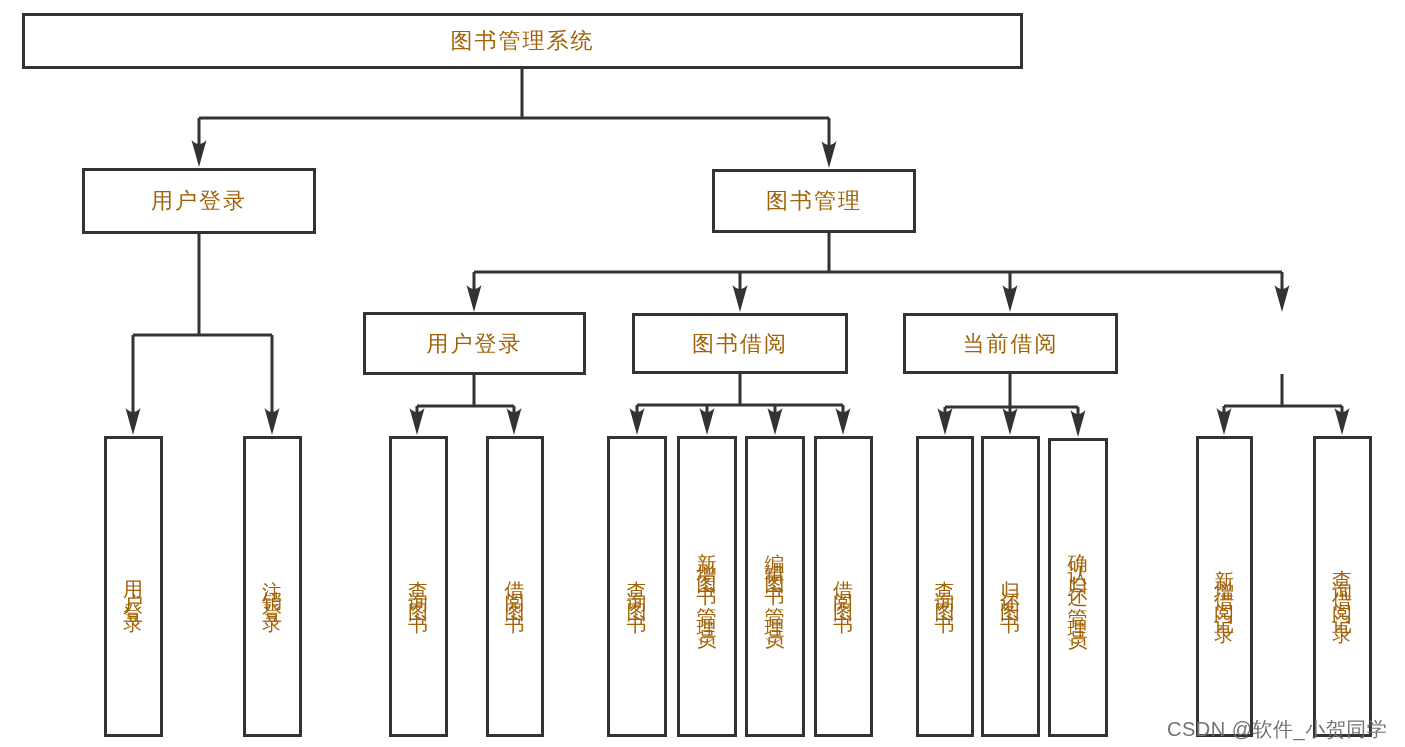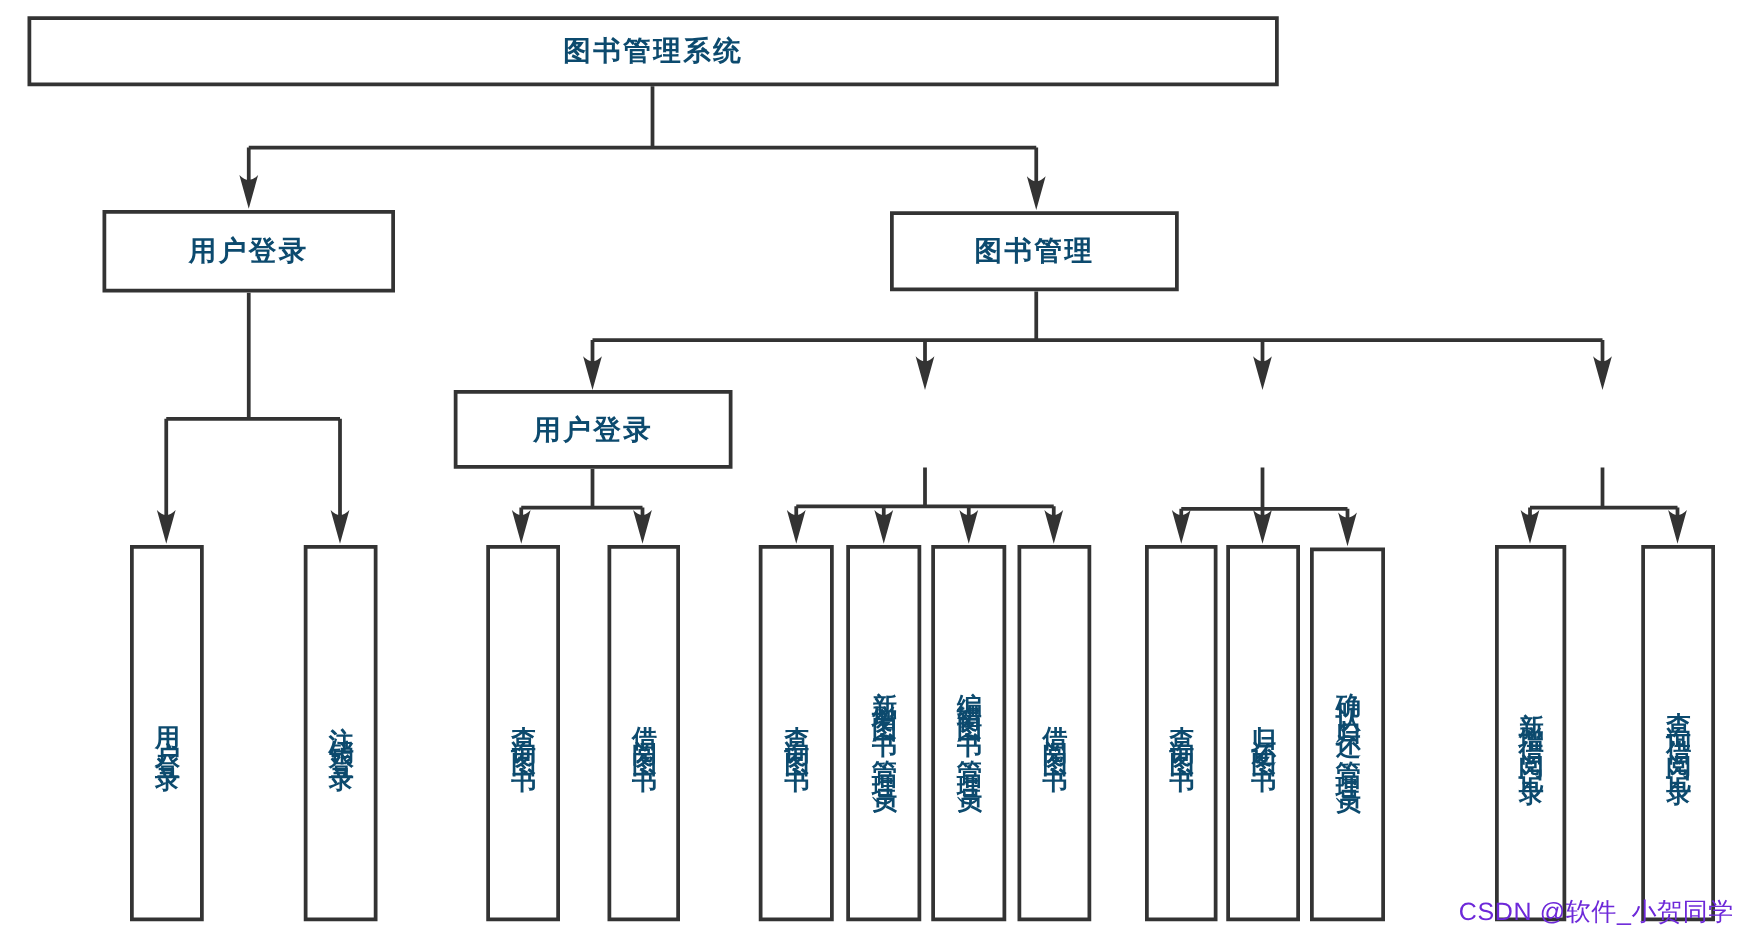--- a/index.html
+++ b/index.html
@@ -20,41 +20,40 @@
   }
   .box {
     position: absolute;
     background: #ffffff;
     border: 3px solid #333333;
     display: flex;
     align-items: center;
     justify-content: center;
   }
   .box .label {
-    color: #0c4a6e;
+    color: #a16207;
     white-space: nowrap;
-    font-weight: bold;
   }
   .h .label {
     font-size: 22px;
     letter-spacing: 2px;
   }
   .v .label {
     writing-mode: vertical-rl;
     font-size: 20px;
     letter-spacing: 11px;
     line-height: 1;
     white-space: normal;
   }
   .watermark {
     position: absolute;
     left: 1167px;
     top: 716px;
     font-size: 20px;
-    color: #6d28d9;
+    color: #737373;
     letter-spacing: 0.5px;
     z-index: 10;
     white-space: nowrap;
   }
 </style>
 </head>
 <body>
 
 <div class="canvas">
 
@@ -95,26 +94,32 @@
     </g>
   </svg>
 
   <div class="box h" style="left:22px;top:13px;width:1001px;height:56px">
     <span class="label">图书管理系统</span>
   </div>
 
   <div class="box h" style="left:82px;top:168px;width:234px;height:66px">
     <span class="label">用户登录</span>
   </div>
-  <div class="box h" style="left:712px;top:169px;width:231px;height:64px">
+  <div class="box h" style="left:712px;top:169px;width:204px;height:64px">
     <span class="label">图书管理</span>
   </div>
 
   <div class="box h" style="left:363px;top:312px;width:223px;height:63px">
     <span class="label">用户登录</span>
+  </div>
+  <div class="box h" style="left:632px;top:313px;width:216px;height:61px">
+    <span class="label">图书借阅</span>
+  </div>
+  <div class="box h" style="left:903px;top:313px;width:215px;height:61px">
+    <span class="label">当前借阅</span>
   </div>
 
   <div class="box v" style="left:104px;top:436px;width:59px;height:301px">
     <span class="label">用户登录</span>
   </div>
   <div class="box v" style="left:243px;top:436px;width:59px;height:301px">
     <span class="label">注销登录</span>
   </div>
 
   <div class="box v" style="left:389px;top:436px;width:59px;height:301px">

